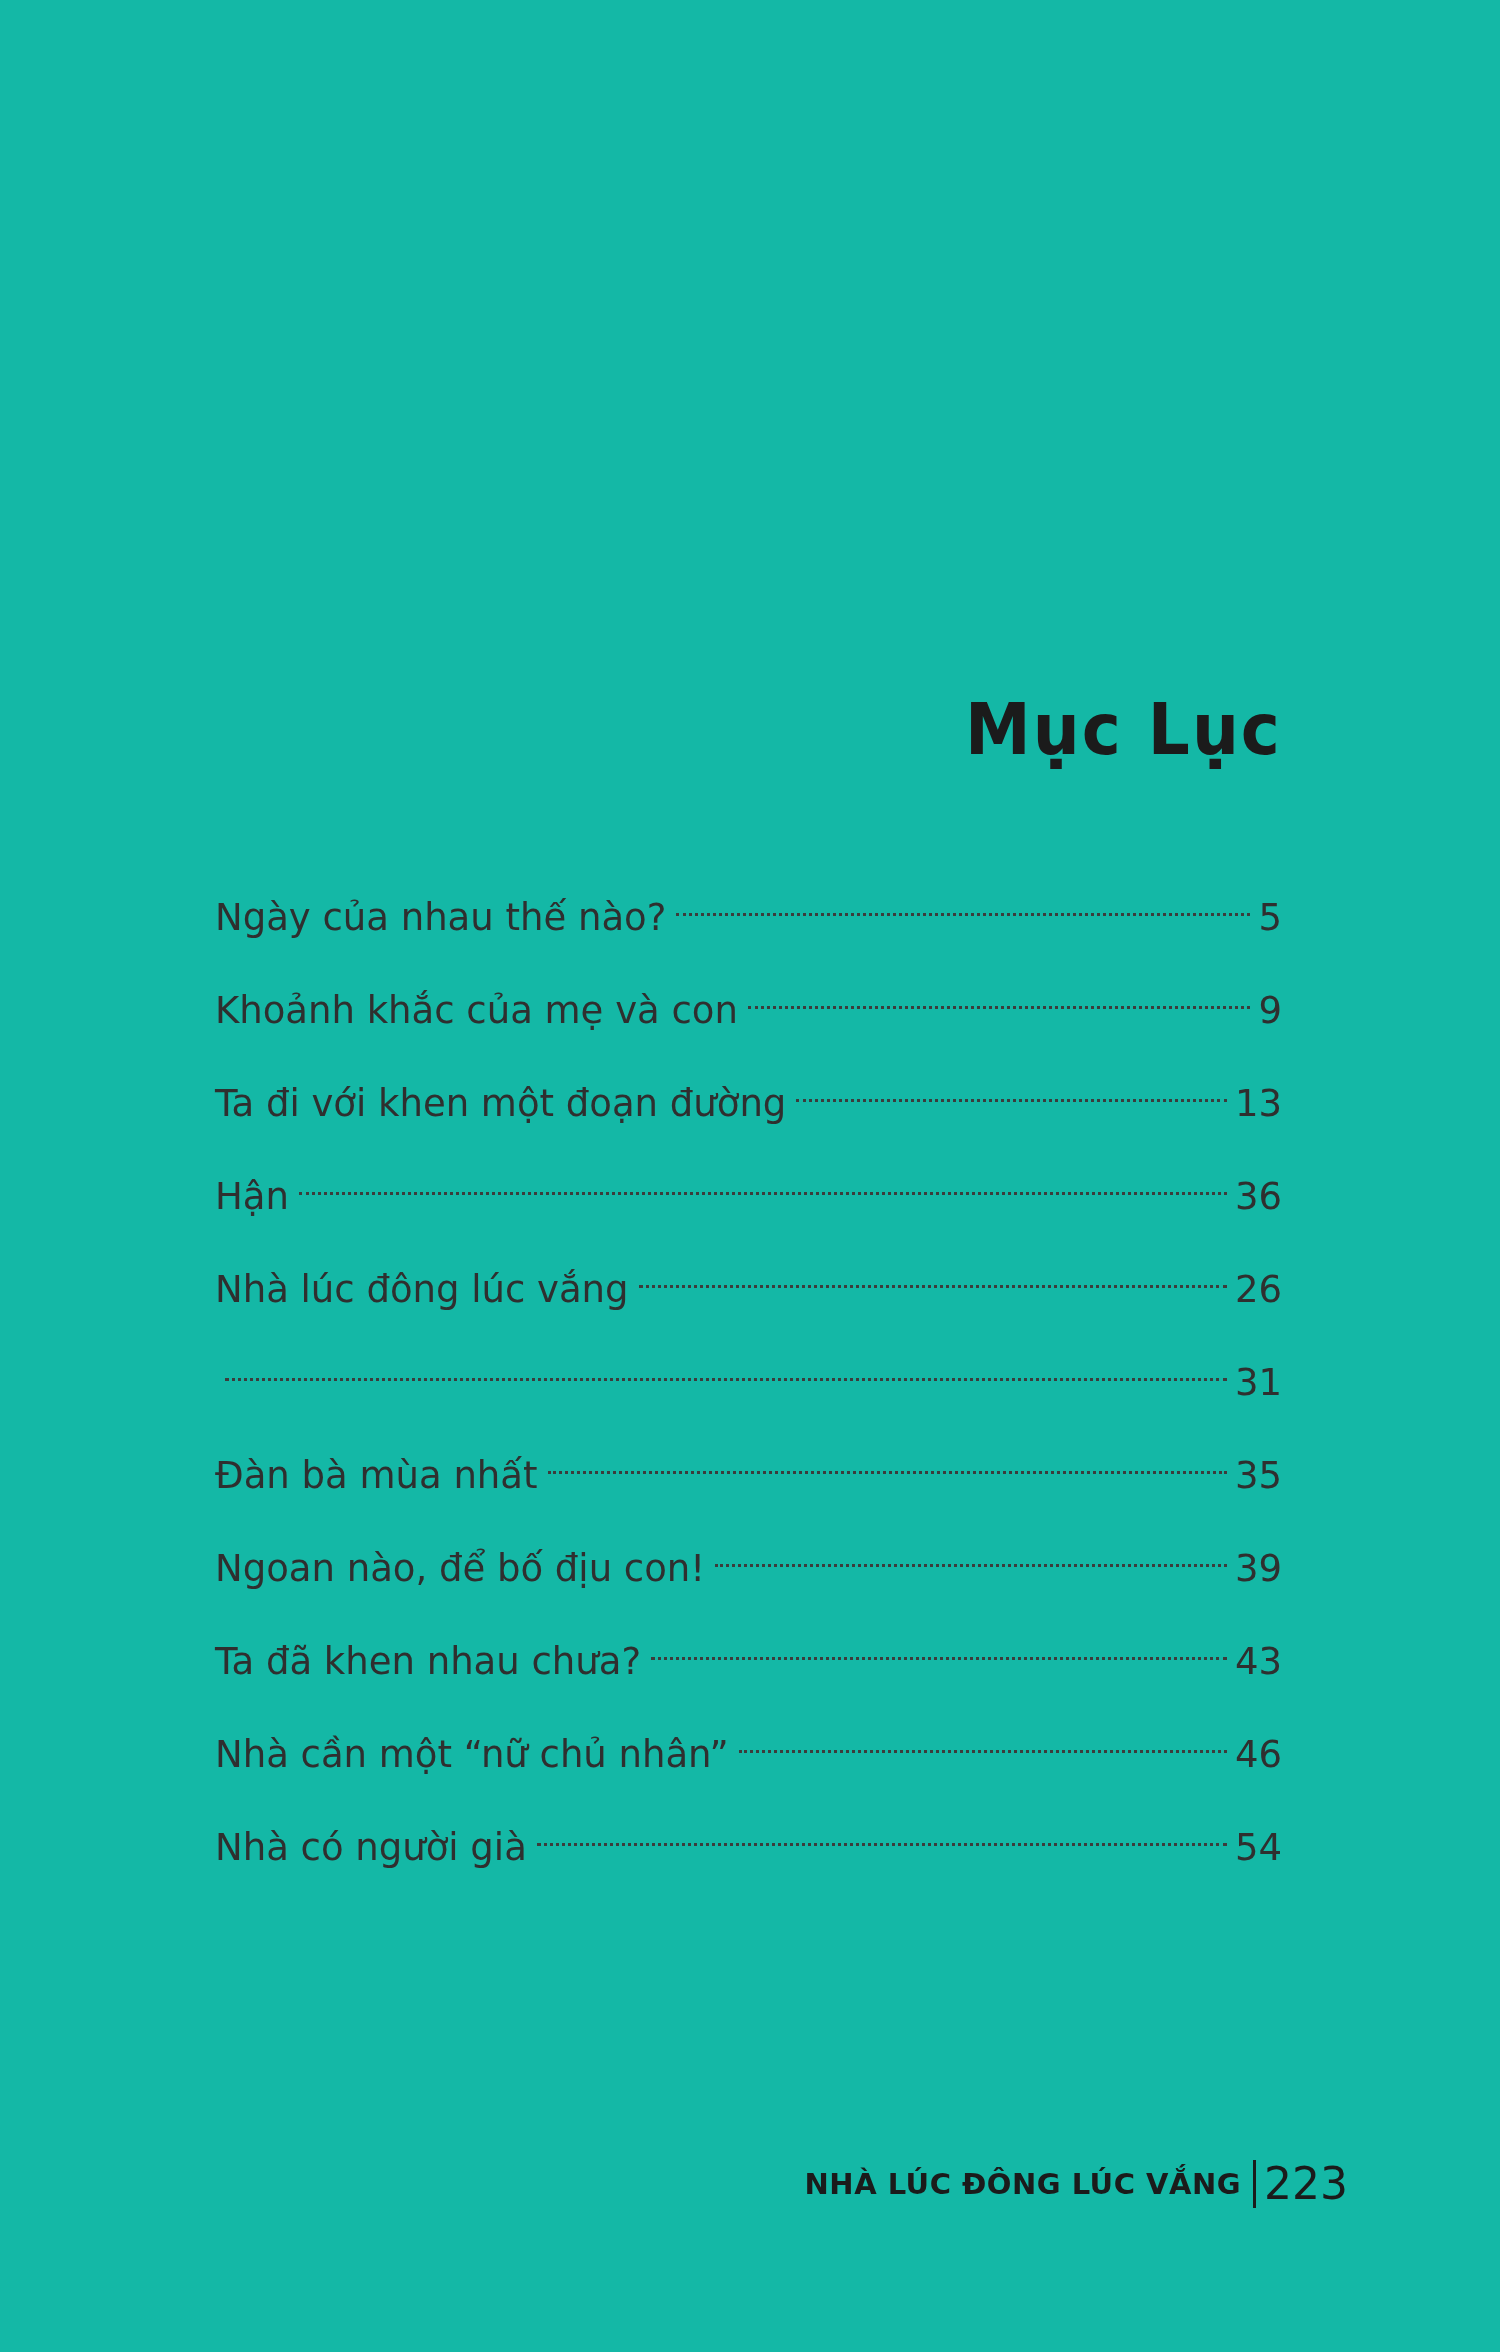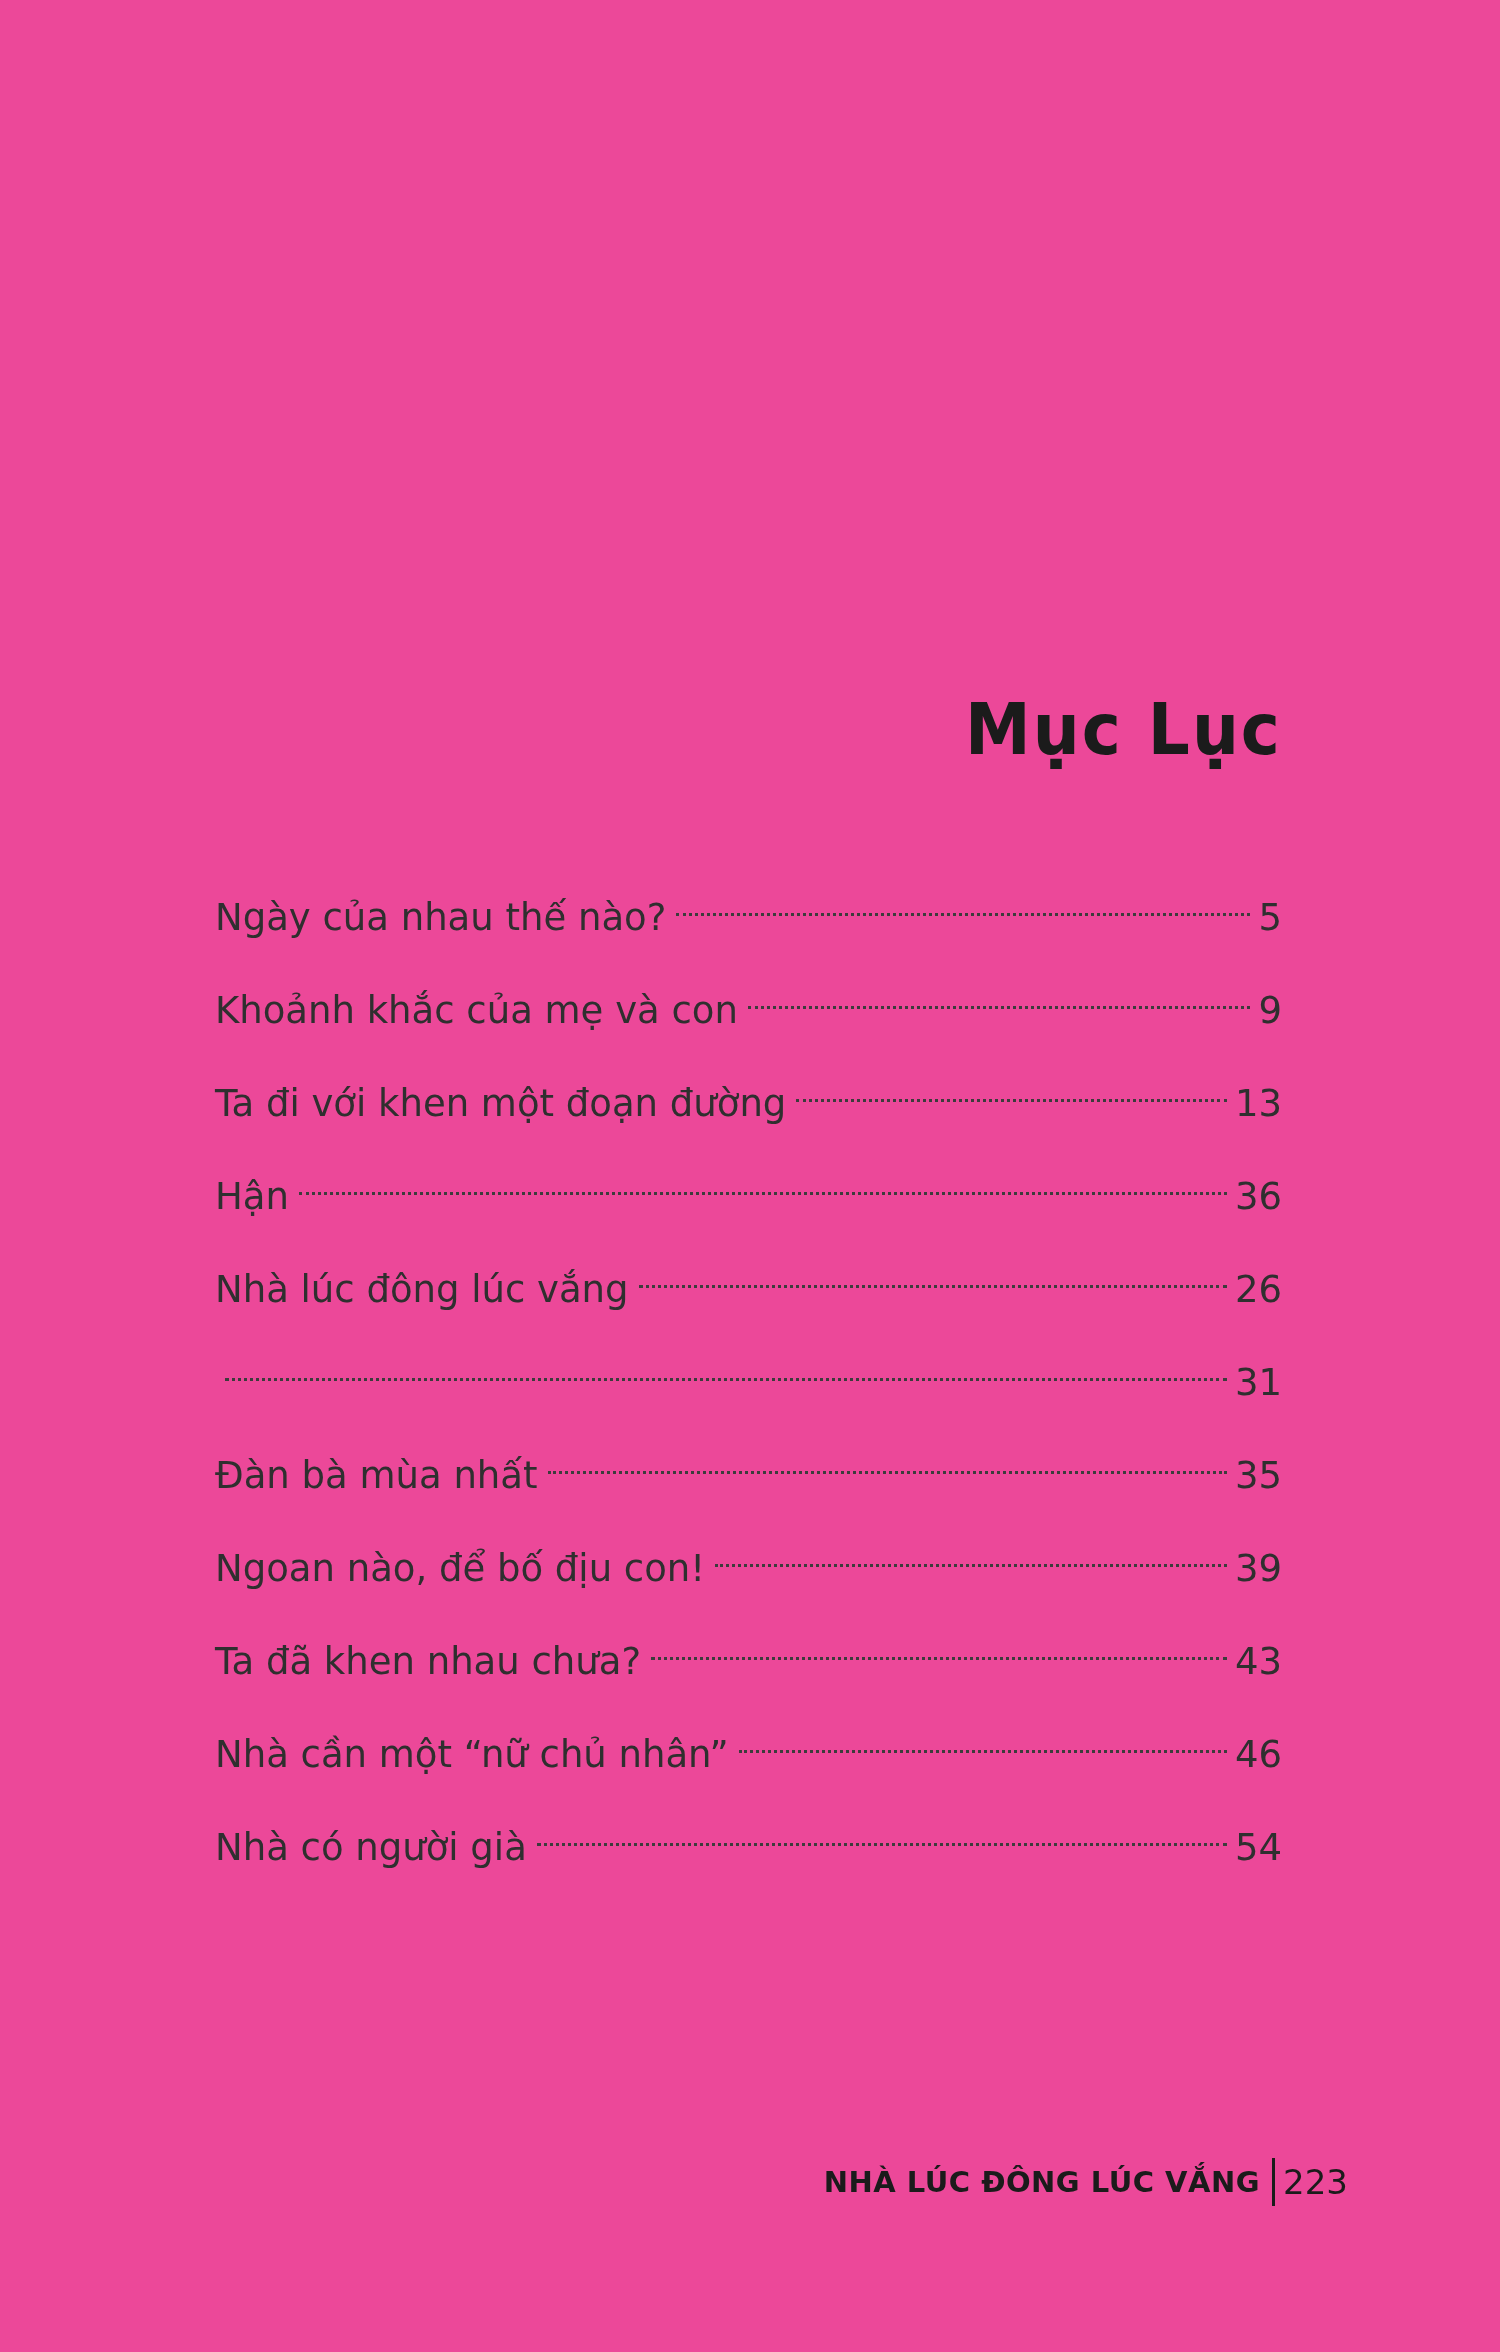--- a/index.html
+++ b/index.html
@@ -5,21 +5,21 @@
   * { margin: 0; padding: 0; box-sizing: border-box; }
   html, body { background: #f4f4f4; }
   body {
     width: 1500px;
     font-family: "DejaVu Sans", "Liberation Sans", sans-serif;
   }
   .page {
     position: relative;
     width: 1500px;
     height: 2352px;
-    background: #ec4899;
+    background: #14b8a6;
     overflow: hidden;
     color: #2c2c2c;
   }
   .toc-title {
     position: absolute;
     top: 688px;
     right: 218px;
     font-size: 66px;
     font-weight: 800;
     letter-spacing: 2px;
@@ -73,21 +73,21 @@
     color: #1b1b1b;
     white-space: nowrap;
   }
   .footer-divider {
     width: 3px;
     height: 48px;
     background: #1b1b1b;
     margin: 0 8px 0 12px;
   }
   .footer-page-number {
-    font-size: 34px;
+    font-size: 44px;
     font-weight: 400;
     color: #1b1b1b;
   }
 </style>
 </head>
 <body>
 
 <div class="page">
 
   <h1 class="toc-title">Mục Lục</h1>

